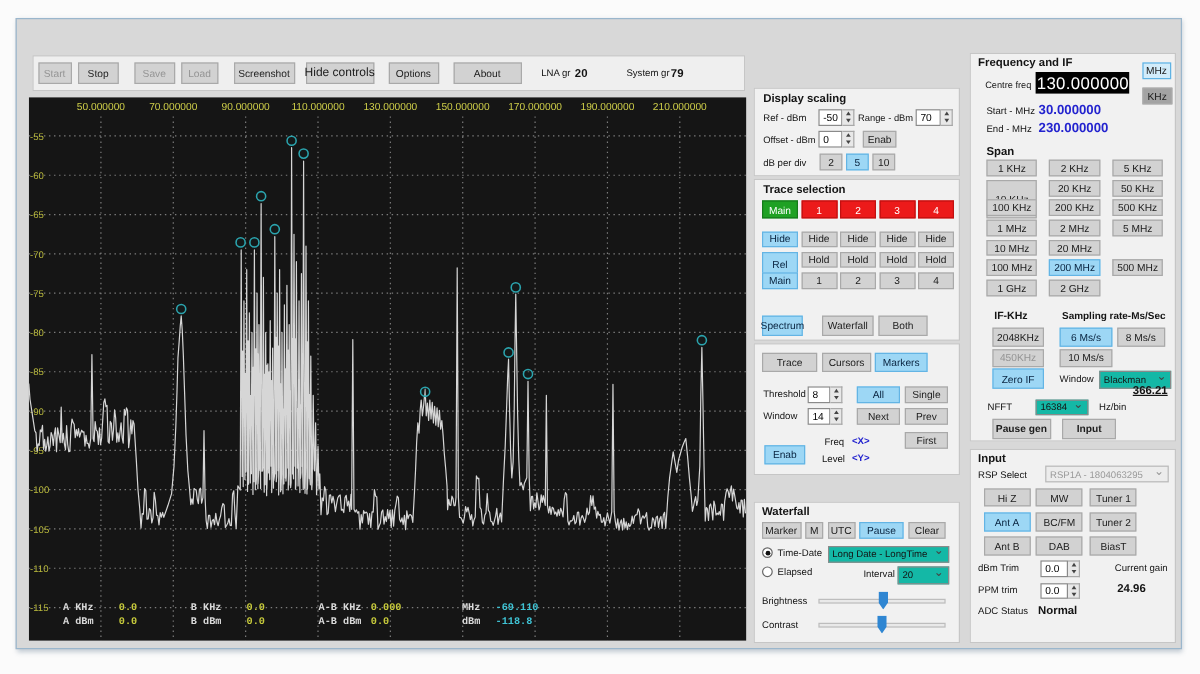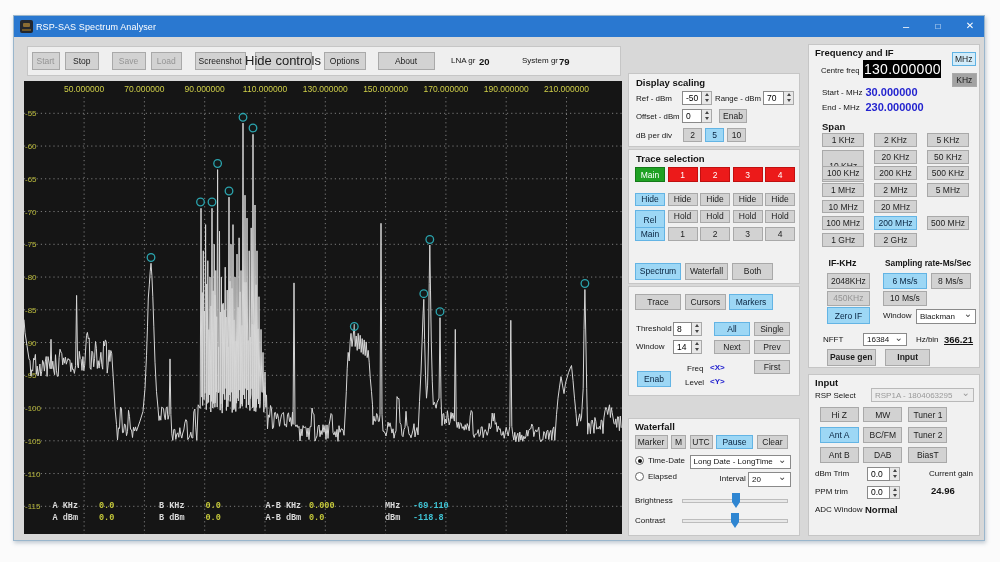--- a/index.html
+++ b/index.html
@@ -19,47 +19,40 @@
 .bt.mhz{background:#d2ecfa;border-color:#5fb2e3}
 .lb{position:absolute;color:#141414;white-space:nowrap}
 .lb.b{font-weight:bold}
 .lb.blu{color:#2323cf;font-weight:bold}
 .pn{position:absolute;background:#f1f1f1;border:1px solid #c6c6c6}
 .sp{position:absolute;display:flex}
 .spv{background:#fff;border:1px solid #8a8a8a;height:100%;padding-left:3px;display:flex;align-items:center}
 .spa{width:10px;height:100%;background:#e8e8e8;border:1px solid #a9a9a9;border-left:none;display:flex;flex-direction:column;align-items:center;justify-content:space-around}
 .spa .u{width:0;height:0;border-left:2.5px solid transparent;border-right:2.5px solid transparent;border-bottom:3.5px solid #444}
 .spa .d{width:0;height:0;border-left:2.5px solid transparent;border-right:2.5px solid transparent;border-top:3.5px solid #444}
-.dd{position:absolute;background:#ffffff;border:1px solid #8a8a8a;display:flex;align-items:center;justify-content:space-between;padding:0 3px;color:#141414;overflow:hidden}
+.dd{position:absolute;background:#14b8a6;border:1px solid #8a8a8a;display:flex;align-items:center;justify-content:space-between;padding:0 3px;color:#141414;overflow:hidden}
 .dd span{white-space:nowrap}
 .dd.dis{background:#ececec;color:#9a9a9a;border-color:#b9b9b9}
 .dd i{font-style:normal;font-size:10px;margin-top:-5px;color:#444}
 .dd.dis i{color:#9a9a9a}
 .rd{position:absolute;width:9px;height:9px;border:1px solid #666;border-radius:50%;background:#fff}
 .rd.on:before{content:"";position:absolute;left:1.5px;top:1.5px;width:4px;height:4px;border-radius:50%;background:#111}
 .sl{position:absolute;height:4px;background:#e9e9e9;border:1px solid #bdbdbd}
 .th{position:absolute;width:8px;height:15px;background:#2f86d2;clip-path:polygon(0 0,100% 0,100% 60%,50% 100%,0 60%)}
 .mono{font-family:"Liberation Mono",monospace;font-weight:bold}
 </style></head><body>
 <div id="win">
-<div id="tb">
-      <div id="ic"></div>
-      <div class="ti">RSP-SAS Spectrum Analyser</div>
-<div class="wb" style="left:883px">–</div>
-      <div class="wb" style="left:915px;font-size:8.5px">□</div>
-      <div class="wb" style="left:947px;font-size:10px">✕</div>
-    </div>
 
 <div class="pn" style="left:13px;top:29.5px;width:594px;height:30px;background:#efefef"></div>
 <div class="bt dis" style="left:17.5px;top:35.5px;width:28px;height:18px;font-size:8.5px">Start</div>
 <div class="bt " style="left:50.5px;top:35.5px;width:34.5px;height:18px;font-size:8.5px">Stop</div>
 <div class="bt dis" style="left:97.5px;top:35.5px;width:34px;height:18px;font-size:8.5px">Save</div>
 <div class="bt dis" style="left:136.5px;top:35.5px;width:31.5px;height:18px;font-size:8.5px">Load</div>
 <div class="bt " style="left:180.5px;top:35.5px;width:51px;height:18px;font-size:8.5px">Screenshot</div>
-<div class="bt " style="left:240.5px;top:35.5px;width:57px;height:18px;font-size:13px">Hide controls</div>
+<div class="bt " style="left:240.5px;top:35.5px;width:57px;height:18px;font-size:10px">Hide controls</div>
 <div class="bt " style="left:309.5px;top:35.5px;width:42px;height:18px;font-size:8.5px">Options</div>
 <div class="bt " style="left:363.5px;top:35.5px;width:57px;height:18px;font-size:8.5px">About</div>
 <div class="lb " style="left:437px;top:40px;font-size:8px;">LNA gr</div>
 <div class="lb b" style="left:465px;top:39.5px;font-size:9.5px;">20</div>
 <div class="lb " style="left:508px;top:40px;font-size:8px;">System gr</div>
 <div class="lb b" style="left:545px;top:39.5px;font-size:9.5px;">79</div>
 <svg style="position:absolute;left:10px;top:65px" width="598" height="453" viewBox="23 80 598 453">
 <rect x="23" y="80" width="598" height="453" fill="#151515"></rect>
 <path d="M83.1 96 V533 M143.4 96 V533 M203.7 96 V533 M264.0 96 V533 M324.3 96 V533 M384.6 96 V533 M444.9 96 V533 M505.2 96 V533 M565.5 96 V533 M23 112.30 H621 M23 145.05 H621 M23 177.80 H621 M23 210.55 H621 M23 243.30 H621 M23 276.05 H621 M23 308.80 H621 M23 341.55 H621 M23 374.30 H621 M23 407.05 H621 M23 439.80 H621 M23 472.55 H621 M23 505.30 H621" stroke="#7c7c7c" stroke-width="1" fill="none" stroke-dasharray="1.2 3"></path>
 <text x="83.1" y="91" fill="#cfcf49" font-size="8.5" text-anchor="middle" font-family="Liberation Sans,sans-serif">50.000000</text>
@@ -160,21 +153,21 @@
 <div class="bt blue" style="left:621px;top:193.5px;width:30px;height:21px;font-size:8.5px">Rel</div>
 <div class="bt " style="left:653.5px;top:193.5px;width:30px;height:13.5px;font-size:8.5px">Hold</div>
 <div class="bt " style="left:686px;top:193.5px;width:30px;height:13.5px;font-size:8.5px">Hold</div>
 <div class="bt " style="left:718.5px;top:193.5px;width:30px;height:13.5px;font-size:8.5px">Hold</div>
 <div class="bt " style="left:751px;top:193.5px;width:30px;height:13.5px;font-size:8.5px">Hold</div>
 <div class="bt blue" style="left:621px;top:211px;width:30px;height:14px;font-size:8.5px">Main</div>
 <div class="bt " style="left:653.5px;top:211px;width:30px;height:14px;font-size:8.5px">1</div>
 <div class="bt " style="left:686px;top:211px;width:30px;height:14px;font-size:8.5px">2</div>
 <div class="bt " style="left:718.5px;top:211px;width:30px;height:14px;font-size:8.5px">3</div>
 <div class="bt " style="left:751px;top:211px;width:30px;height:14px;font-size:8.5px">4</div>
-<div class="bt blue" style="left:621px;top:247px;width:46px;height:16.5px;font-size:8.5px">Spectrum</div>
+<div class="bt blue" style="left:621px;top:247px;width:34px;height:16.5px;font-size:8.5px">Spectrum</div>
 <div class="bt " style="left:671px;top:247px;width:43px;height:16.5px;font-size:8.5px">Waterfall</div>
 <div class="bt " style="left:718px;top:247px;width:41px;height:16.5px;font-size:8.5px">Both</div>
 <div class="pn" style="left:614px;top:270px;width:172px;height:110px"></div>
 <div class="bt " style="left:621px;top:277.5px;width:46px;height:16.5px;font-size:8.5px">Trace</div>
 <div class="bt " style="left:671px;top:277.5px;width:41px;height:16.5px;font-size:8.5px">Cursors</div>
 <div class="bt blue" style="left:715px;top:277.5px;width:44px;height:16.5px;font-size:8.5px">Markers</div>
 <div class="lb " style="left:622px;top:308px;font-size:8px;">Threshold</div>
 <div class="sp" style="left:659px;top:305.5px;width:30px;height:14px">
       <div class="spv" style="width:19px;font-size:8.5px">8</div>
       <div class="spa">
@@ -269,21 +262,21 @@
 <div class="dd" style="left:901.9px;top:293.2px;width:60.3px;height:14.6px;font-size:8px">
       <span>Blackman</span>
       <i>⌄</i>
     </div>
 <div class="lb " style="left:808.9px;top:318.5px;font-size:8px;">NFFT</div>
 <div class="dd" style="left:849px;top:316.9px;width:43.8px;height:13.6px;font-size:8px">
       <span>16384</span>
       <i>⌄</i>
     </div>
 <div class="lb " style="left:901.9px;top:318.5px;font-size:8px;">Hz/bin</div>
-<div class="lb b" style="left:930px;top:318px;font-size:9.5px;text-decoration:underline;">366.21</div>
+<div class="lb b" style="left:930px;top:304px;font-size:9.5px;text-decoration:underline;">366.21</div>
 <div class="bt b" style="left:812.5px;top:333.3px;width:49.3px;height:16.4px;font-size:8.5px">Pause gen</div>
 <div class="bt b" style="left:870.9px;top:333.3px;width:45.6px;height:16.4px;font-size:8.5px">Input</div>
 <div class="pn" style="left:794px;top:358px;width:172px;height:162px"></div>
 <div class="lb b" style="left:801px;top:360.5px;font-size:9.5px;">Input</div>
 <div class="lb " style="left:801px;top:374.5px;font-size:8px;">RSP Select</div>
 <div class="dd dis" style="left:857px;top:372.1px;width:103px;height:14.2px;font-size:8px">
       <span>RSP1A - 1804063295</span>
       <i>⌄</i>
     </div>
 <div class="bt " style="left:805.7px;top:390.8px;width:39px;height:15.6px;font-size:8.5px">Hi Z</div>
@@ -306,14 +299,14 @@
 <div class="lb " style="left:915px;top:452.5px;font-size:8px;">Current gain</div>
 <div class="lb " style="left:801px;top:470.5px;font-size:8px;">PPM trim</div>
 <div class="sp" style="left:853px;top:469.5px;width:34px;height:13.5px">
       <div class="spv" style="width:23px;font-size:8.5px">0.0</div>
       <div class="spa">
         <div class="u"></div>
         <div class="d"></div>
       </div>
     </div>
 <div class="lb b" style="left:917px;top:468.5px;font-size:9.5px;">24.96</div>
-<div class="lb " style="left:801px;top:488.5px;font-size:8px;">ADC Window</div>
+<div class="lb " style="left:801px;top:488.5px;font-size:8px;">ADC Status</div>
 <div class="lb b" style="left:851px;top:488px;font-size:9.5px;">Normal</div>
 </div>
 </body></html>

